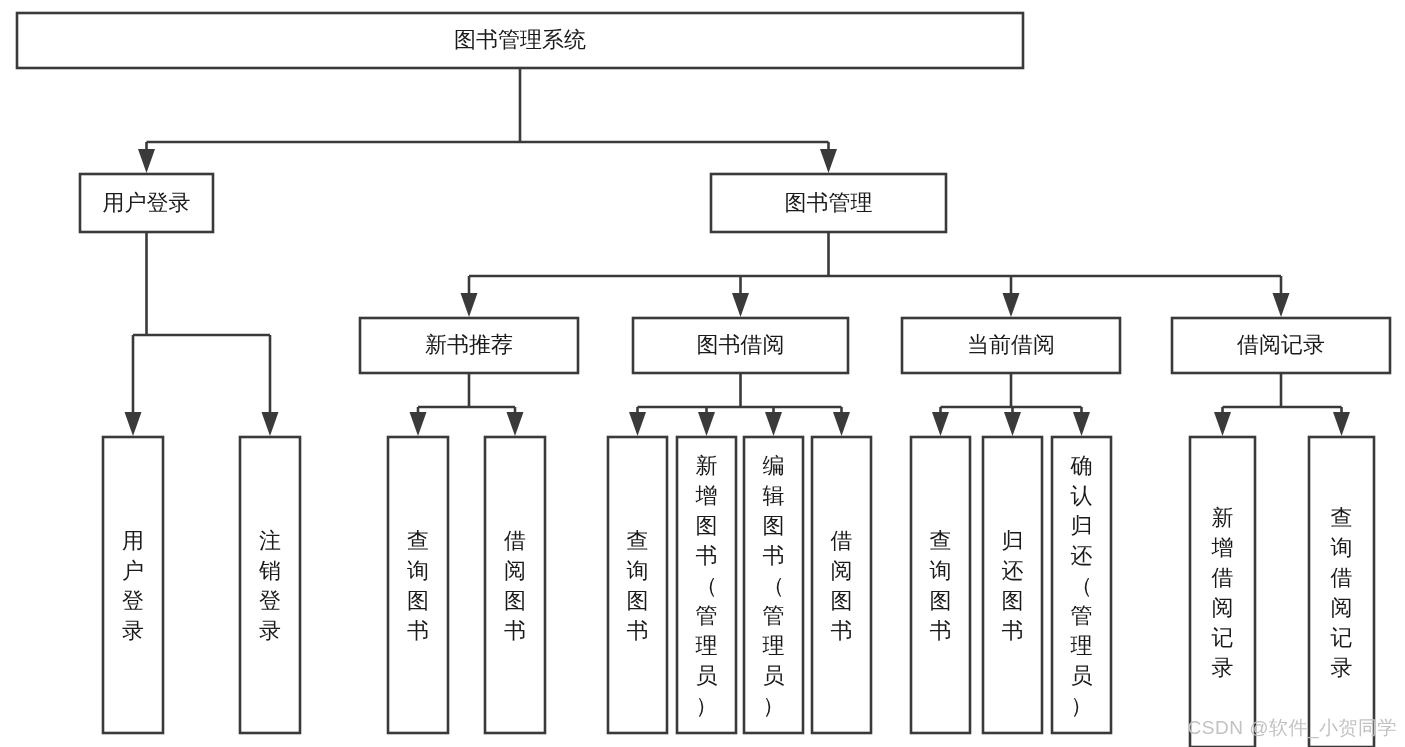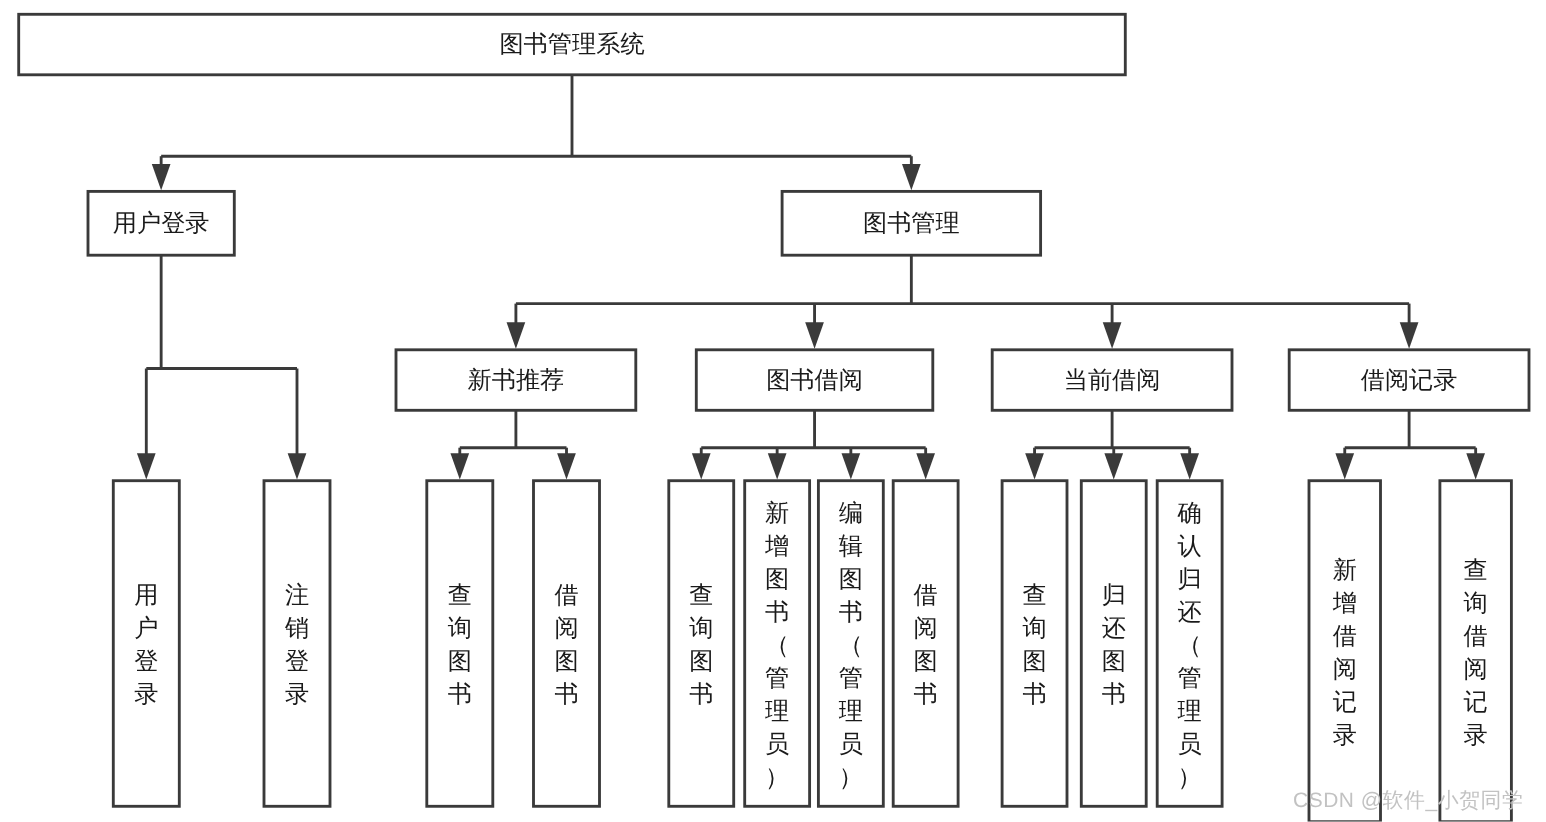--- a/index.html
+++ b/index.html
@@ -49,21 +49,21 @@
     dominant-baseline: middle;
   }
   .node-label-v {
     font-family: "Liberation Sans", "DejaVu Sans", sans-serif;
     font-size: 22px;
     fill: #1a1a1a;
     text-anchor: middle;
   }
   .watermark {
     position: absolute;
-    right: 20px;
+    right: 8px;
     bottom: 6px;
     font-family: "Liberation Sans", "DejaVu Sans", sans-serif;
     font-size: 19px;
     color: #c2c2c2;
     letter-spacing: 0.5px;
     white-space: nowrap;
     user-select: none;
   }
 </style>
 </head>

